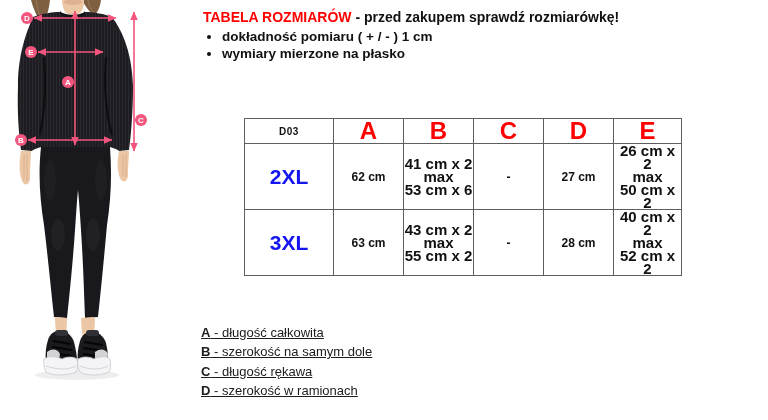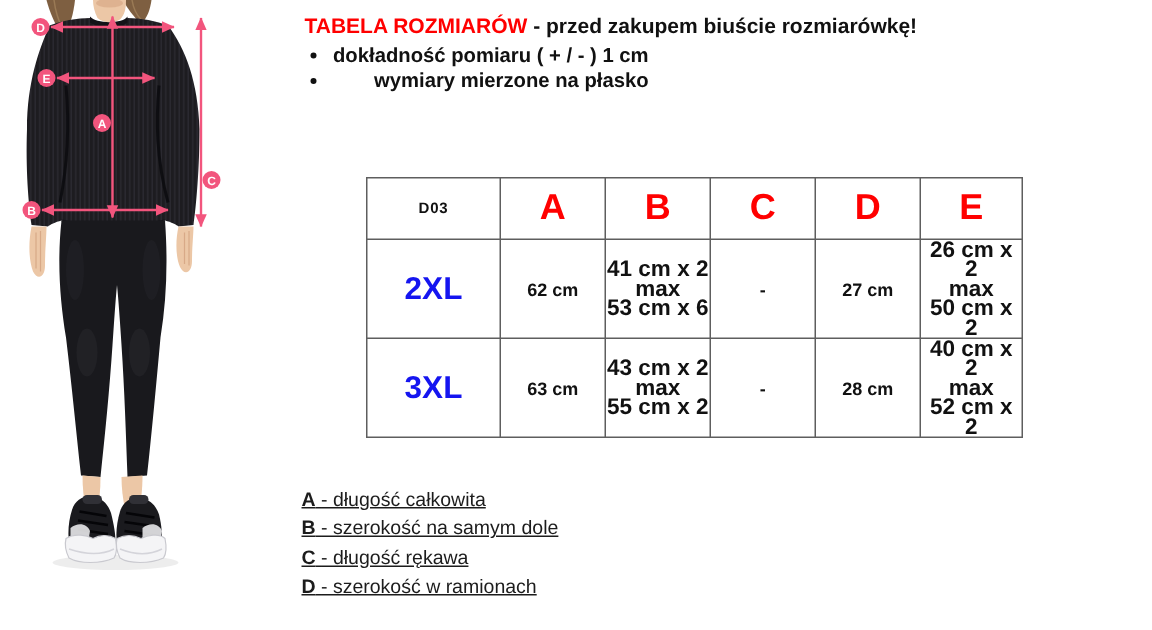--- a/index.html
+++ b/index.html
@@ -4,27 +4,27 @@
 <style>
   html,body{margin:0;padding:0;}
   body{
     width:768px;height:420px;background:#ffffff;position:relative;overflow:hidden;
     font-family:"Liberation Sans", sans-serif;color:#111;
   }
   .figure{position:absolute;left:0;top:0;width:190px;height:420px;}
   .headline{position:absolute;left:203px;top:9px;font-size:14px;font-weight:bold;white-space:nowrap;}
   .headline .t{color:#ff0000;}
   .bullets{position:absolute;left:208px;top:29px;margin:0;padding:0 0 0 14px;
-    font-size:13.5px;font-weight:bold;list-style:disc;text-align:right;}
+    font-size:13.5px;font-weight:bold;list-style:disc;}
   .bullets li{line-height:16px;margin:0 0 1px 0;}
   table.size-table{position:absolute;left:244px;top:118px;border-collapse:collapse;table-layout:fixed;}
   .size-table th,.size-table td{
     border:1.5px solid #5e5e5e;text-align:center;vertical-align:middle;padding:0;color:#111;
   }
-  .size-table tr.head{height:41px;margin-top:12px;}
+  .size-table tr.head{height:25px;margin-top:12px;}
   .size-table tr.datarow{height:43px;margin-left:16px;}
   th.code{font-size:10px;font-weight:bold;letter-spacing:.5px;}
   th.letter{font-size:24px;font-weight:bold;color:#ff0000;line-height:1;}
   td.size{font-size:21px;font-weight:bold;color:#1515f0;}
   td.val{font-size:12px;font-weight:bold;}
   td.multi div{font-size:15px;line-height:13px;font-weight:bold;}
   .legend{position:absolute;left:201px;top:323px;font-size:13px;color:#1c1c1c;}
   .legend .row{line-height:19.4px;white-space:nowrap;text-decoration:underline;}
   .legend .letter{font-weight:bold;}
 </style>
@@ -111,21 +111,21 @@
     <circle cx="68" cy="82" r="6" fill="#f2557d"></circle>
     <text x="68" y="85">A</text>
     <circle cx="141" cy="120" r="6" fill="#f2557d"></circle>
     <text x="141" y="123">C</text>
     <circle cx="21" cy="140" r="6" fill="#f2557d"></circle>
     <text x="21" y="143">B</text>
   </g>
 </svg>
 </div>
 
-<div class="headline"><span class="t">TABELA ROZMIARÓW</span> <span>- przed zakupem biuście rozmiarówkę!</span></div>
+<div class="headline"><span class="t">TABELA ROZMIARÓW</span> <span>- przed zakupem sprawdź rozmiarówkę!</span></div>
 
 <ul class="bullets">
   <li>dokładność pomiaru ( + / - ) 1 cm</li>
   <li>wymiary mierzone na płasko</li>
 </ul>
 
 <table class="size-table">
   <colgroup>
     <col style="width:89px">
       <col style="width:70px">

